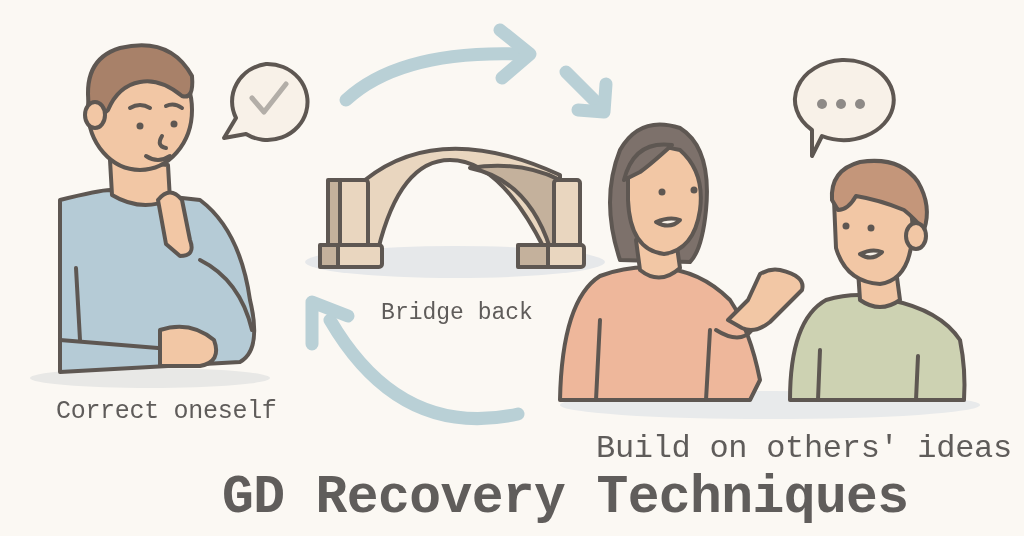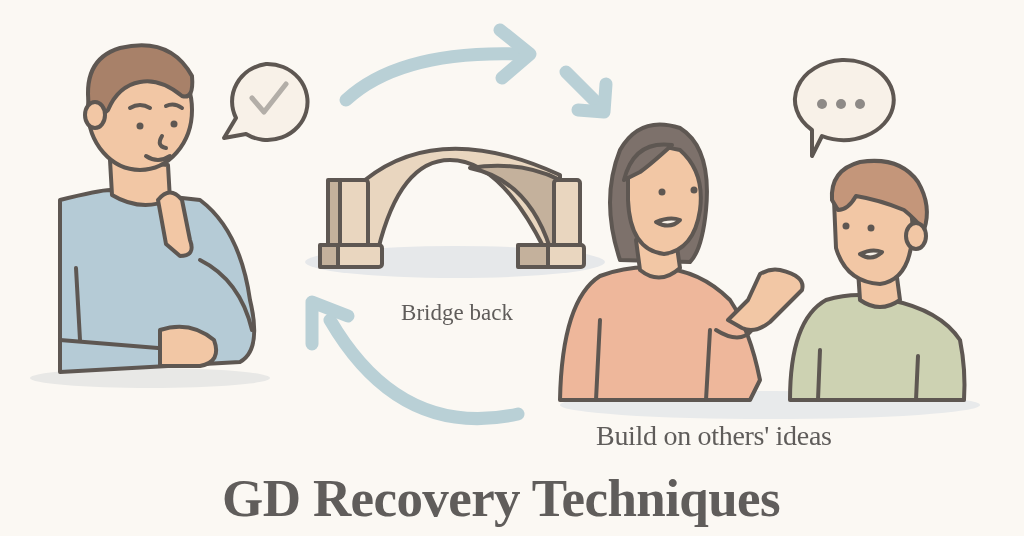--- a/index.html
+++ b/index.html
@@ -6,26 +6,26 @@
     body {
       width: 1024px; height: 536px; overflow: hidden;
       background: #fbf8f3;
       font-family: "DejaVu Sans", sans-serif;
       position: relative;
     }
     #stage { position: absolute; left: 0; top: 0; width: 1024px; height: 536px; }
     .label {
       position: absolute;
       color: #5f5c5a;
-      font-family: Liberation Serif, serif;
+      font-family: Liberation Mono, monospace;
       white-space: nowrap;
     }
     #lbl-correct { left: 56px; top: 397px; font-size: 25px; letter-spacing: -0.3px; }
     #lbl-bridge { left: 372px; top: 298px; font-size: 23px; line-height: 30px; text-align: center; width: 170px; }
-    #lbl-build { left: 596px; top: 420px; font-size: 28px; letter-spacing: -0.3px; }
+    #lbl-build { left: 596px; top: 430px; font-size: 32px; letter-spacing: -0.3px; }
     #title { left: 222px; top: 468px; font-size: 53px; font-weight: bold; letter-spacing: -0.6px; color: #605d5b; }
   </style>
 </head>
 <body>
 
 <div id="stage">
   <svg width="1024" height="536" viewBox="0 0 1024 536" xmlns="http://www.w3.org/2000/svg">
 
     <ellipse cx="150" cy="378" rx="120" ry="10" fill="#e8e8e6"></ellipse>
     <ellipse cx="455" cy="262" rx="150" ry="16" fill="#e6e8ea"></ellipse>
@@ -105,18 +105,19 @@
       <path d="M832 200 Q 830 170 860 162 Q 900 156 918 182 Q 932 206 924 230 Q 914 218 904 210 Q 880 200 856 196 Q 848 210 838 210 Z" fill="#c4967a"></path>
       <ellipse cx="916" cy="236" rx="10" ry="13" fill="#f2c7a5"></ellipse>
       <circle cx="846" cy="226" r="3.5" fill="#5e5752" stroke="none"></circle>
       <circle cx="871" cy="228" r="3.5" fill="#5e5752" stroke="none"></circle>
       <path d="M860 254 Q 872 262 882 252 Q 872 248 860 254 Z" fill="#f8f1e8"></path>
       <line x1="820" y1="350" x2="818" y2="400"></line>
       <line x1="918" y1="356" x2="916" y2="400"></line>
     </g>
   </svg>
 
+  <div class="label" id="lbl-correct">Correct oneself</div>
   <div class="label" id="lbl-bridge">
     <div>Bridge back</div>
   </div>
   <div class="label" id="lbl-build">Build on others' ideas</div>
   <div class="label" id="title">GD Recovery Techniques</div>
 </div>
 
 </body></html>

